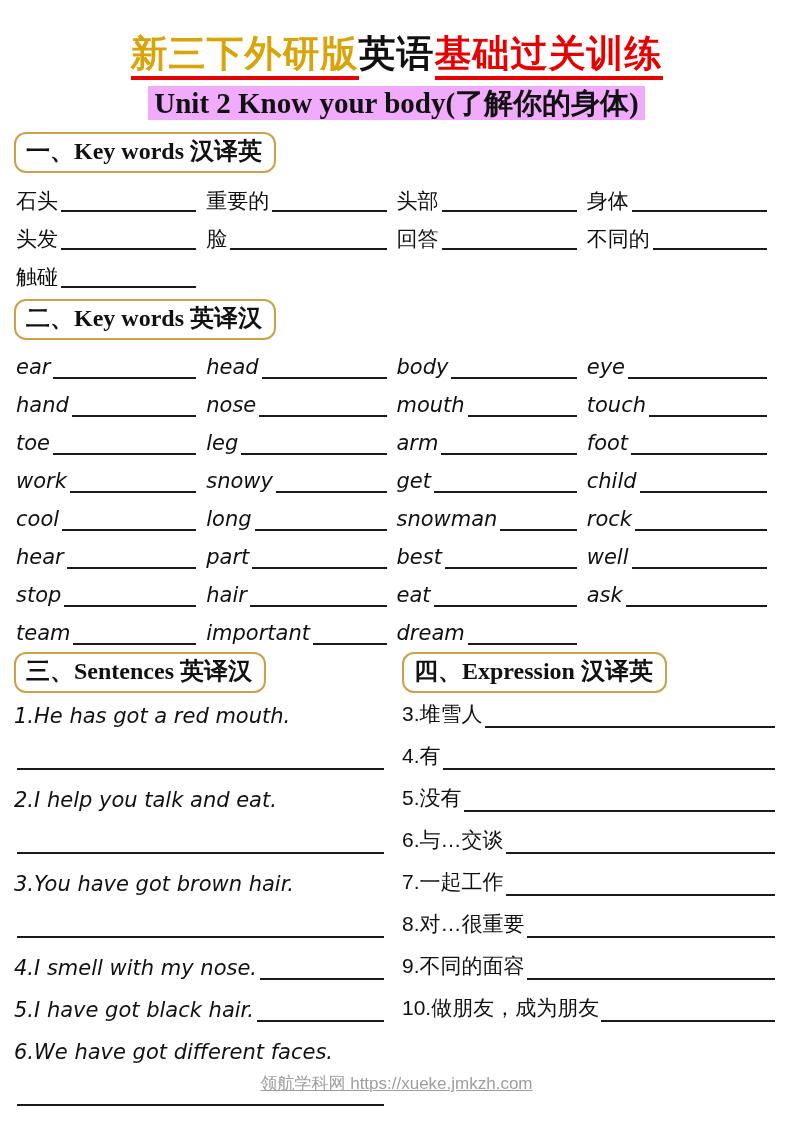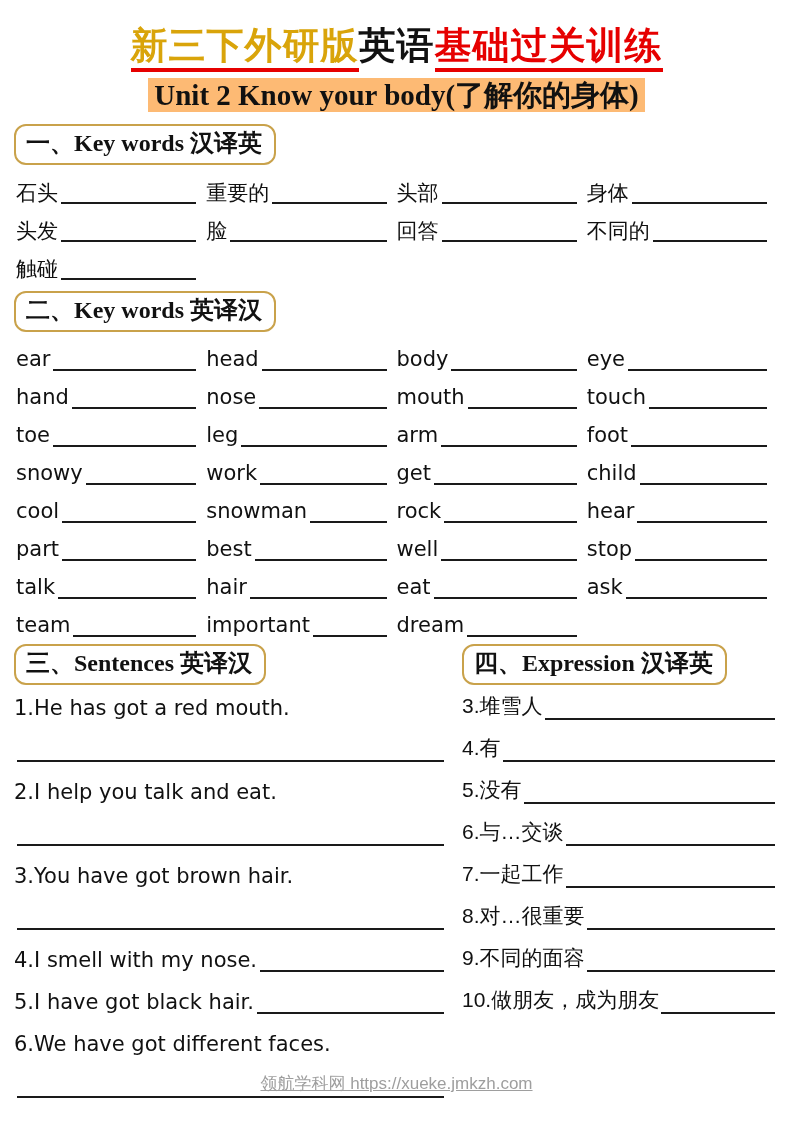--- a/index.html
+++ b/index.html
@@ -5,42 +5,42 @@
   * { box-sizing: border-box; }
   html, body { margin: 0; padding: 0; }
   body {
     width: 793px; height: 1121px;
     background: #ffffff;
     color: #111;
     font-family: "Liberation Serif", serif;
     position: relative;
     overflow: hidden;
   }
-  .page { padding: 24px 14px 0 14px; }
+  .page { padding: 24px 14px 0 14px; margin-top: 8px; }
 
   
   .title {
     text-align: center;
     font-size: 37px;
     font-weight: bold;
     line-height: 1.2;
     letter-spacing: 1px;
     white-space: nowrap;
   }
   .t-gold { color: #D9A40A; border-bottom: 4px solid #E60000; padding-bottom: 2px; }
   .t-black { color: #111; }
   .t-red { color: #E60000; border-bottom: 4px solid #E60000; padding-bottom: 2px; }
 
   .subtitle {
     text-align: center;
     font-size: 29px;
     font-weight: bold;
     margin-top: 8px;
   }
-  .hl { background: #fdba74; padding: 1px 6px; }
+  .hl { background: #f0abfc; padding: 1px 6px; }
 
   
   .sec-header {
     display: inline-block;
     border: 2px solid #C9A24B;
     border-radius: 12px;
     padding: 1px 12px 4px 10px;
     font-size: 24px;
     font-weight: bold;
     background: #fff;
@@ -55,33 +55,33 @@
     padding: 0 2px;
   }
   .word-item {
     display: flex;
     align-items: flex-end;
     height: 38px;
     padding-bottom: 3px;
   }
   .word-label { font-size: 21px; line-height: 1.1; white-space: nowrap; }
   .cn { font-family: "Liberation Sans", "DejaVu Sans", sans-serif; }
-  .en { font-family: "DejaVu Sans", sans-serif; }
+  .en { font-style: italic; font-family: "DejaVu Sans", sans-serif; }
   .blank {
     flex: 1;
     border-bottom: 2px solid #1a1a1a;
     height: 24px;
     margin-left: 3px;
     margin-right: 10px;
     min-width: 30px;
   }
 
   
   .two-col { display: flex; }
-  .col-left { width: 448px; }
+  .col-left { width: 388px; }
   .col-right { flex: 1; }
   .headers-row { margin-top: 4px; }
   .row42 {
     height: 42px;
     display: flex;
     align-items: flex-end;
     padding-bottom: 7px;
   }
   .sentence { font-size: 21px; white-space: nowrap; text-align: center; }
   .lineblank {
@@ -209,40 +209,44 @@
       </div>
     <div class="word-item">
         <span class="word-label en">arm</span>
         <div class="blank"></div>
       </div>
     <div class="word-item">
         <span class="word-label en">foot</span>
         <div class="blank"></div>
       </div>
     <div class="word-item">
+        <span class="word-label en">work</span>
+        <div class="blank"></div>
+      </div>
+    <div class="word-item">
         <span class="word-label en">snowy</span>
         <div class="blank"></div>
       </div>
     <div class="word-item">
-        <span class="word-label en">work</span>
-        <div class="blank"></div>
-      </div>
-    <div class="word-item">
         <span class="word-label en">get</span>
         <div class="blank"></div>
       </div>
     <div class="word-item">
         <span class="word-label en">child</span>
         <div class="blank"></div>
       </div>
     <div class="word-item">
         <span class="word-label en">cool</span>
         <div class="blank"></div>
       </div>
     <div class="word-item">
+        <span class="word-label en">long</span>
+        <div class="blank"></div>
+      </div>
+    <div class="word-item">
         <span class="word-label en">snowman</span>
         <div class="blank"></div>
       </div>
     <div class="word-item">
         <span class="word-label en">rock</span>
         <div class="blank"></div>
       </div>
     <div class="word-item">
         <span class="word-label en">hear</span>
         <div class="blank"></div>
@@ -254,24 +258,20 @@
     <div class="word-item">
         <span class="word-label en">best</span>
         <div class="blank"></div>
       </div>
     <div class="word-item">
         <span class="word-label en">well</span>
         <div class="blank"></div>
       </div>
     <div class="word-item">
         <span class="word-label en">stop</span>
-        <div class="blank"></div>
-      </div>
-    <div class="word-item">
-        <span class="word-label en">talk</span>
         <div class="blank"></div>
       </div>
     <div class="word-item">
         <span class="word-label en">hair</span>
         <div class="blank"></div>
       </div>
     <div class="word-item">
         <span class="word-label en">eat</span>
         <div class="blank"></div>
       </div>

